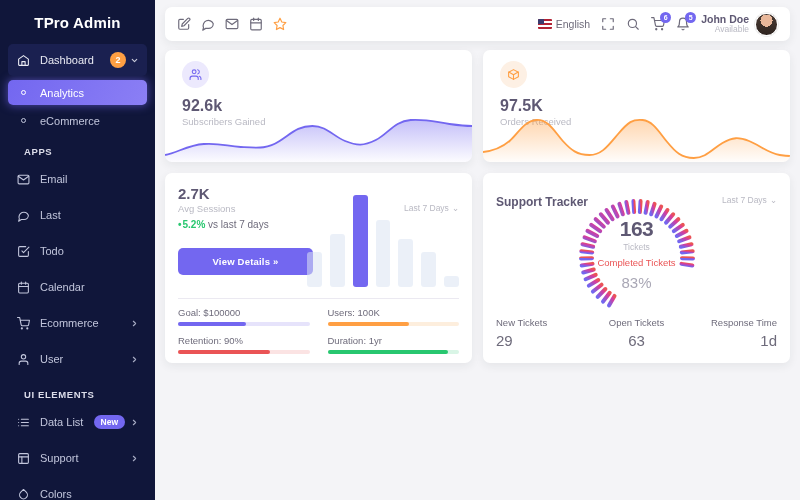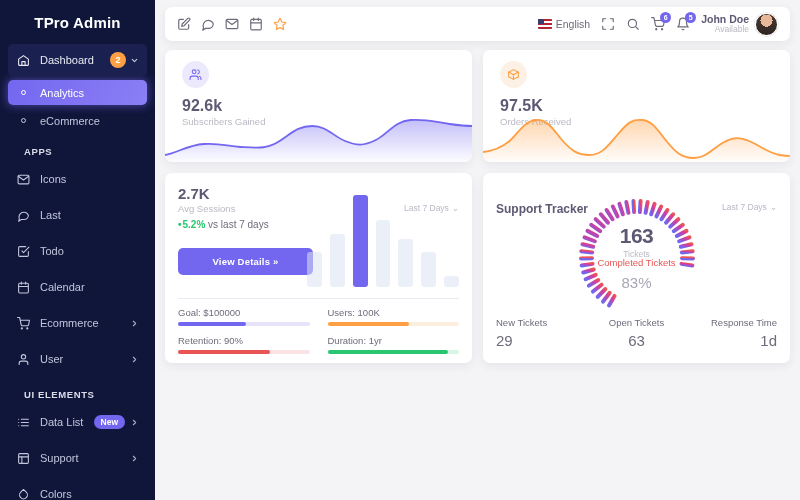--- a/index.html
+++ b/index.html
@@ -222,21 +222,21 @@
     display:flex; gap:18px;
   }
   .prog-col { flex:1; }
   .prog-row { margin-bottom:9px; }
   .prog-row .t { font-size:9.5px; color:#6e6b7b; margin-bottom:4px; }
   .track { height:4px; border-radius:3px; width:100%; }
   .track i { display:block; height:4px; border-radius:3px; }
 
   
   .sup { height:190px; }
-  .sup-head { display:flex; padding:29px 13px 0; align-items:flex-start; }
+  .sup-head { display:flex; padding:22px 13px 0; align-items:flex-start; }
   .sup-title { font-size:12px; color:#5e5873; font-weight:bold; }
   .tickets { padding:9px 13px 0;text-align:center; }
   .tickets .n { font-size:21px; font-weight:bold; color:#5e5873; line-height:1; letter-spacing:-.5px;}
   .tickets .l { font-size:8.5px; color:#b9b9c3; margin-top:3px; }
   .gauge { position:absolute; left:50%; top:22px; transform:translateX(-50%); width:135px; height:118px; }
   .gauge svg { width:135px; height:118px; display:block; }
   .g-label {
     position:absolute; top:62px; left:0; right:0; text-align:center;
     font-size:9.5px; color:#ea5455;
   }
@@ -296,21 +296,21 @@
 
       <div class="sec-title">APPS</div>
 
       <div class="nav-item">
         <span class="ic">
           <svg viewBox="0 0 24 24" fill="none" stroke="currentColor" stroke-width="2" stroke-linecap="round" stroke-linejoin="round">
               <rect x="2" y="4" width="20" height="16" rx="2"></rect>
               <polyline points="2.5 6 12 13 21.5 6"></polyline>
             </svg>
         </span>
-        <span class="lbl">Icons</span>
+        <span class="lbl">Email</span>
       </div>
 
       <div class="nav-item">
         <span class="ic">
           <svg viewBox="0 0 24 24" fill="none" stroke="currentColor" stroke-width="2" stroke-linecap="round" stroke-linejoin="round">
               <path d="M21 11.5a8 8 0 0 1-8 8H8l-5 3 1.3-4.2A8 8 0 1 1 21 11.5z"></path>
             </svg>
         </span>
         <span class="lbl">Last</span>
       </div>

